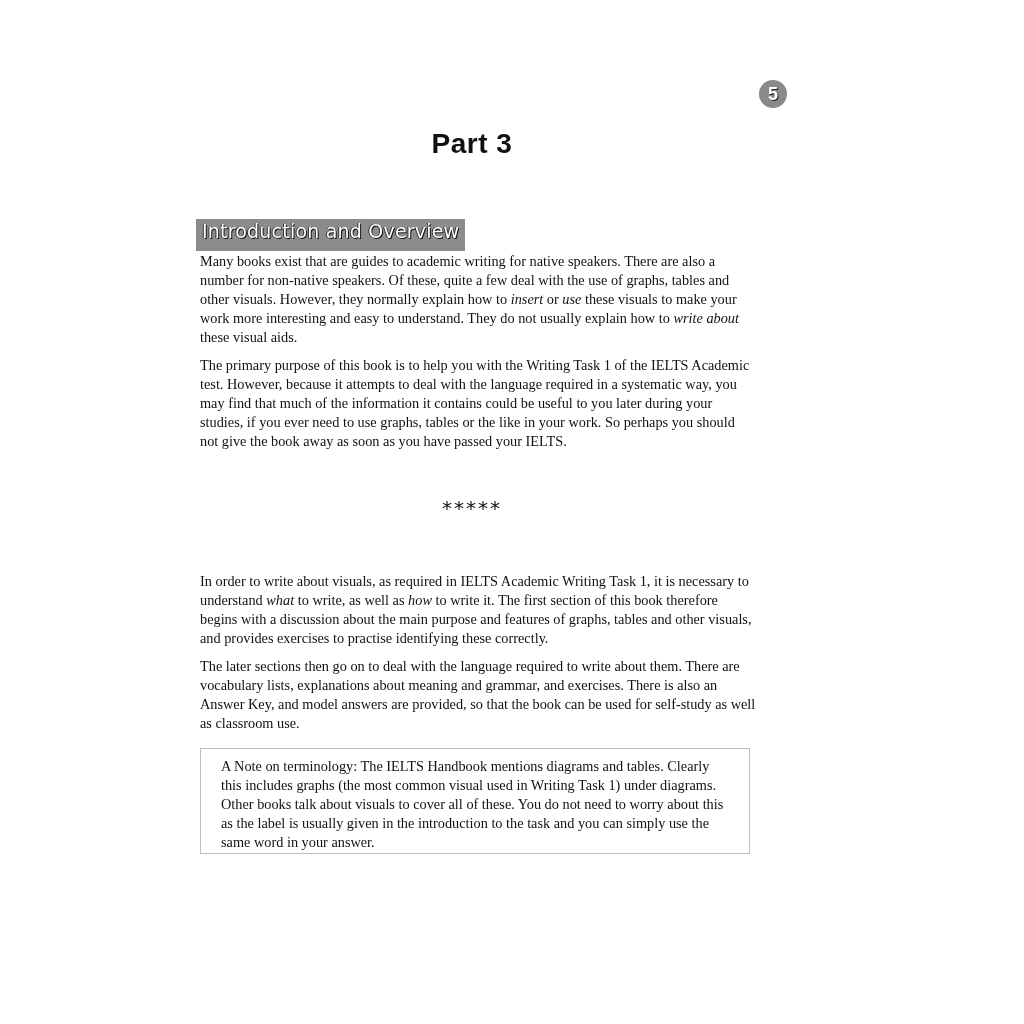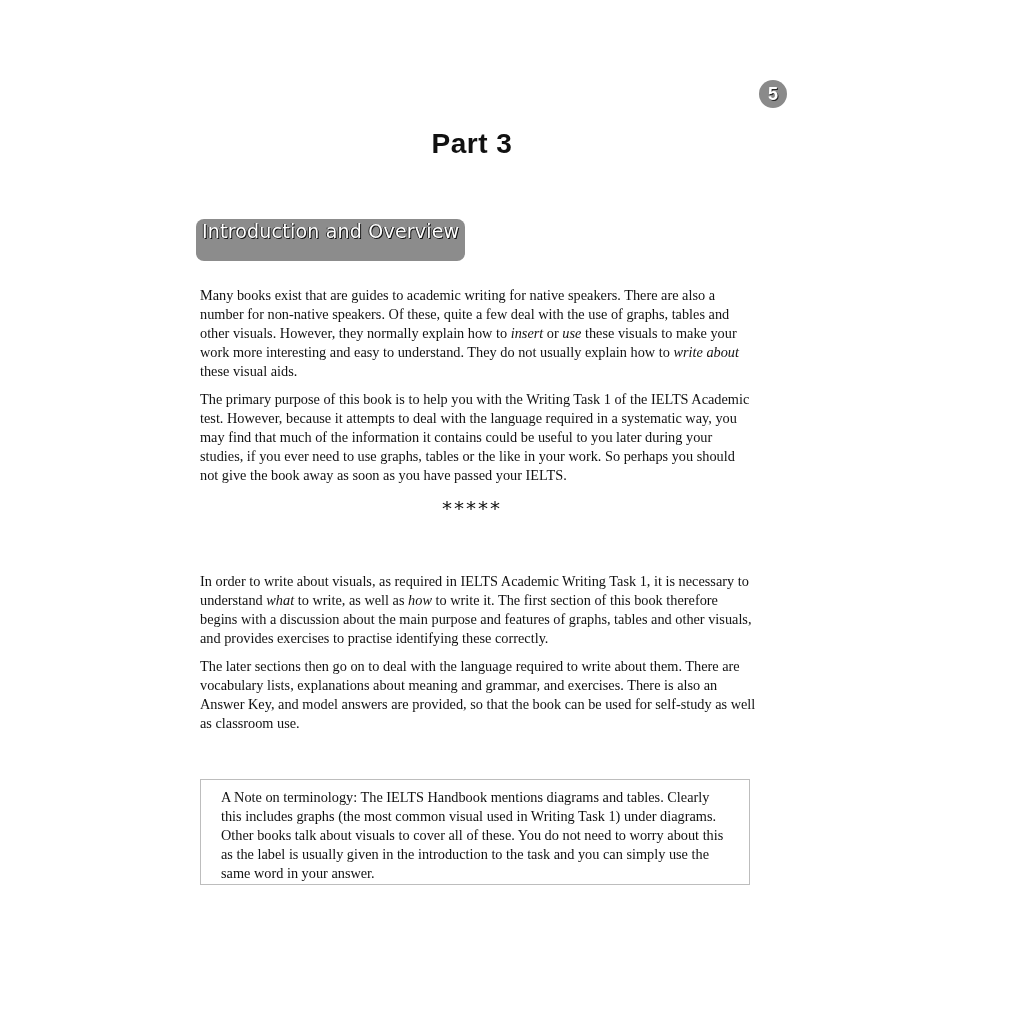--- a/index.html
+++ b/index.html
@@ -5,31 +5,31 @@
   html, body { margin: 0; padding: 0; background: #ffffff; }
   body { width: 1024px; height: 1024px; position: relative; overflow: hidden;
          font-family: "Liberation Serif", "DejaVu Serif", serif; color: #111; }
   .page-num { position: absolute; left: 759px; top: 80px; width: 28px; height: 28px;
               border-radius: 50%; background: #8a8a8a; color: #fff;
               font-family: "Liberation Sans", sans-serif; font-weight: bold; font-size: 18px;
               text-align: center; line-height: 28px; text-shadow: 1px 1px 0 #222; }
   .part-title { position: absolute; left: 0; width: 944px; top: 128px; text-align: center;
                 font-family: "Liberation Sans", "DejaVu Sans", sans-serif; font-weight: bold;
                 font-size: 28px; letter-spacing: 0.5px; }
-  .section-banner { position: absolute; left: 196px; top: 219px; height: 42px; padding: 0 6px;
-                    background: #8c8c8c; border-radius: 8px; color: #fff;
+  .section-banner { position: absolute; left: 196px; top: 219px; height: 32px; padding: 0 6px;
+                    background: #8c8c8c; border-radius: 0; color: #fff;
                     font-family: "DejaVu Sans", sans-serif; font-size: 19px; line-height: 24px;
                     text-shadow: 1px 1px 0 #111, -1px 0 0 #333; letter-spacing: 0.2px; text-align: right; }
   .body-text { position: absolute; left: 200px; width: 556px; font-size: 14.3px; line-height: 19px; }
   .body-text p { margin: 0 0 9px 0; }
-  .p-block-1 { top: 252px; margin-top: 34px; }
+  .p-block-1 { top: 252px; }
   .divider-stars { position: absolute; left: 0; width: 944px; top: 496px; text-align: center;
                    font-family: "DejaVu Sans", sans-serif; font-size: 20px; letter-spacing: 2px; }
   .p-block-2 { top: 572px; }
-  .note-box { position: absolute; left: 200px; top: 779px; width: 550px; height: 106px;
+  .note-box { position: absolute; left: 200px; top: 748px; width: 550px; height: 106px;
               border: 1px solid #bdbdbd; box-sizing: border-box; }
   .note-text { position: absolute; left: 20px; top: 8px; width: 510px; font-size: 14.3px; line-height: 19px; }
   em { font-style: italic; }
 </style>
 </head>
 <body>
 
 <div class="page-num">5</div>
 
 <div class="part-title">Part 3</div>

